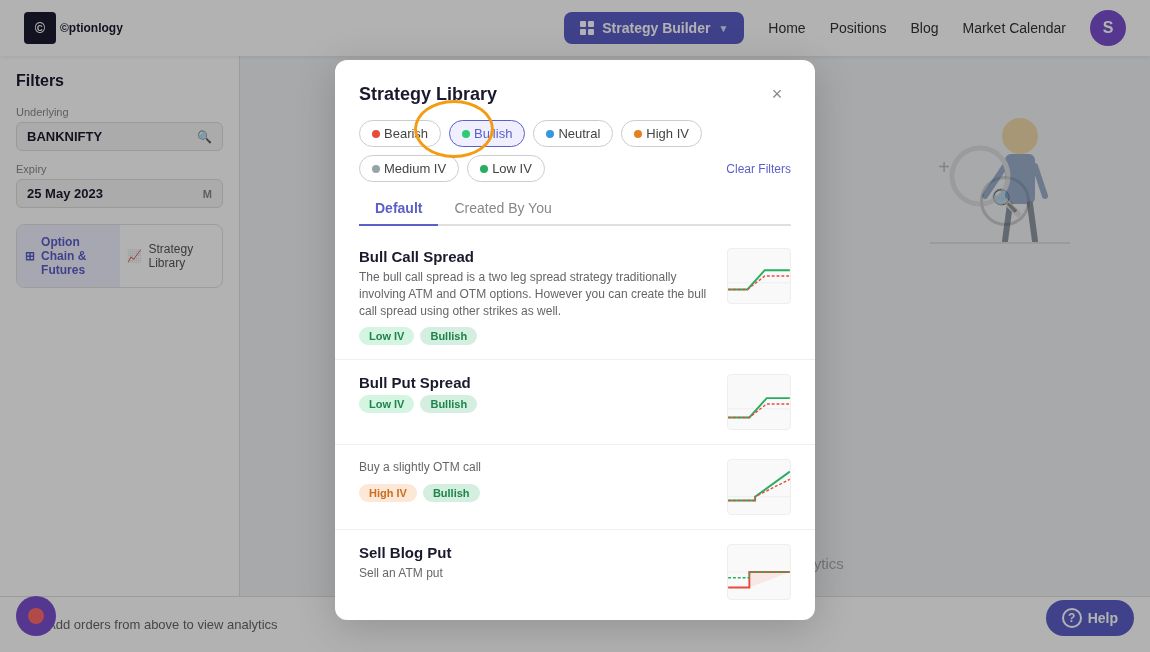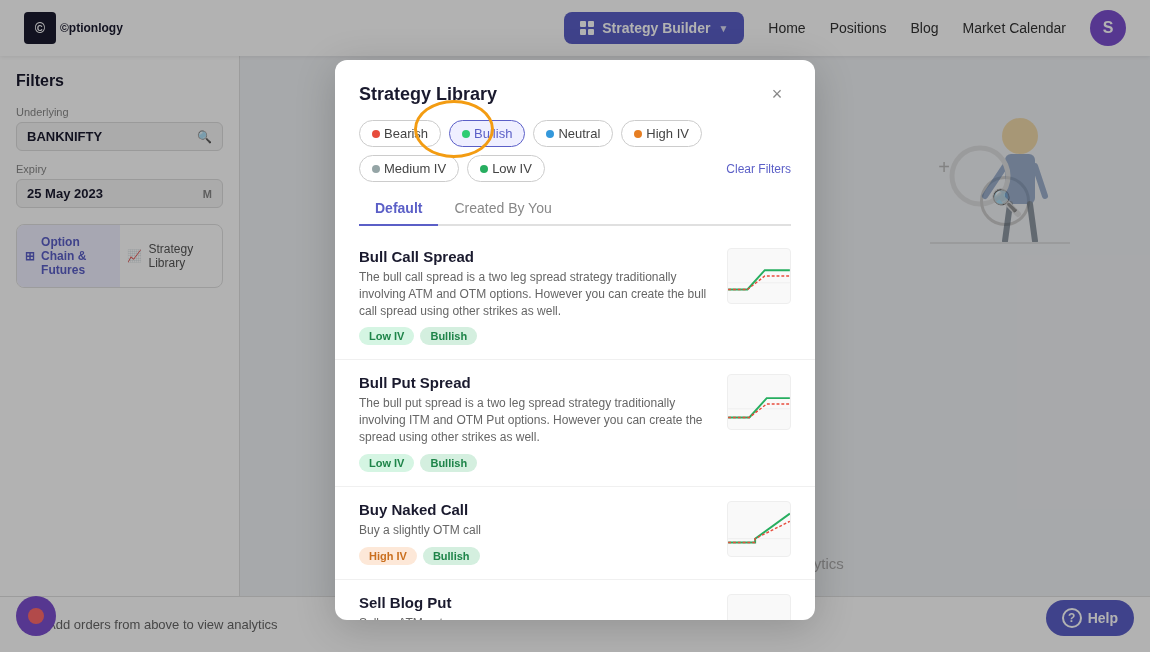--- a/index.html
+++ b/index.html
@@ -632,38 +632,36 @@
               <line x1="0" y1="35" x2="64" y2="35" stroke="#eee" stroke-width="1"></line>
               <polyline points="0,42 20,42 38,22 64,22" fill="none" stroke="#27ae60" stroke-width="2"></polyline>
               <polyline points="0,42 20,42 38,28 64,28" fill="none" stroke="#e74c3c" stroke-width="1.5" stroke-dasharray="3,2"></polyline>
             </svg>
           </div>
         </div>
 
         <div class="strategy-item">
           <div class="strategy-info">
             <div class="strategy-name">Bull Put Spread</div>
-            <div class="strategy-desc">The bull put spread is a two leg spread strategy traditionally involving ITM and OTM Put options. However you can create the spread using other strikes as well.</div>
             <div class="strategy-tags">
               <span class="tag tag-low-iv">Low IV</span>
               <span class="tag tag-bullish">Bullish</span>
             </div>
           </div>
           <div class="strategy-chart">
             <svg viewBox="0 0 64 56" xmlns="http://www.w3.org/2000/svg">
               <line x1="0" y1="35" x2="64" y2="35" stroke="#eee" stroke-width="1"></line>
               <polyline points="0,44 22,44 40,24 64,24" fill="none" stroke="#27ae60" stroke-width="2"></polyline>
               <polyline points="0,44 22,44 40,30 64,30" fill="none" stroke="#e74c3c" stroke-width="1.5" stroke-dasharray="3,2"></polyline>
             </svg>
           </div>
         </div>
 
         <div class="strategy-item">
           <div class="strategy-info">
-            <div class="strategy-name">Buy Naked Call</div>
             <div class="strategy-desc">Buy a slightly OTM call</div>
             <div class="strategy-tags">
               <span class="tag tag-high-iv">High IV</span>
               <span class="tag tag-bullish">Bullish</span>
             </div>
           </div>
           <div class="strategy-chart">
             <svg viewBox="0 0 64 56" xmlns="http://www.w3.org/2000/svg">
               <line x1="0" y1="38" x2="64" y2="38" stroke="#eee" stroke-width="1"></line>
               <polyline points="0,42 28,42 28,38 64,12" fill="none" stroke="#27ae60" stroke-width="2"></polyline>

